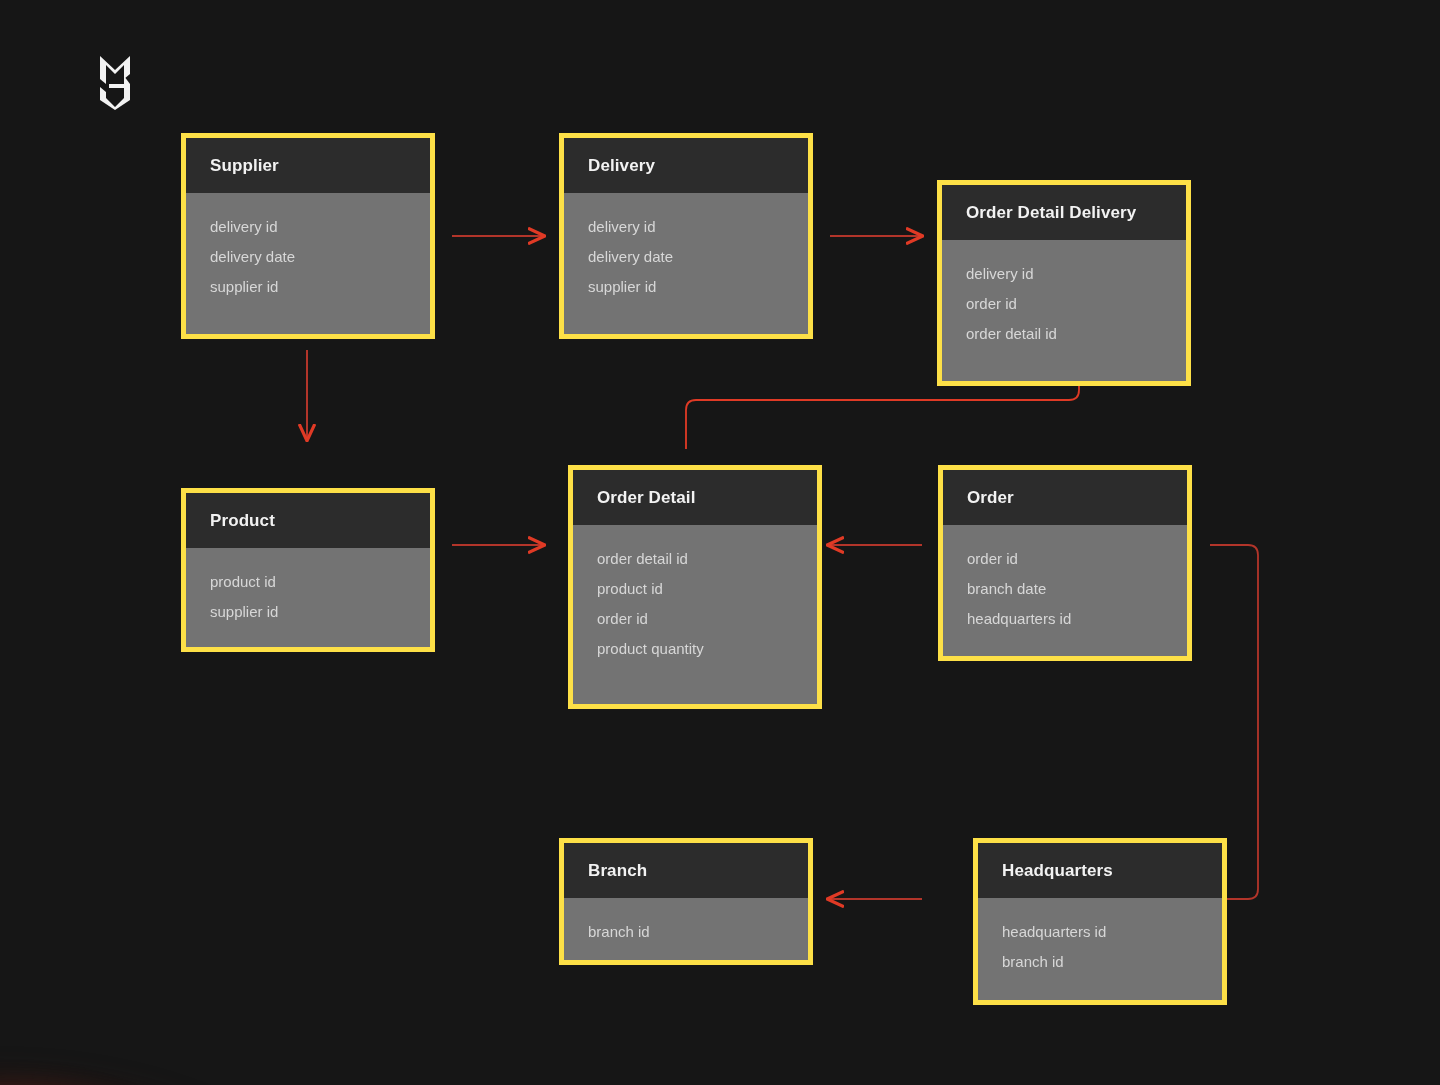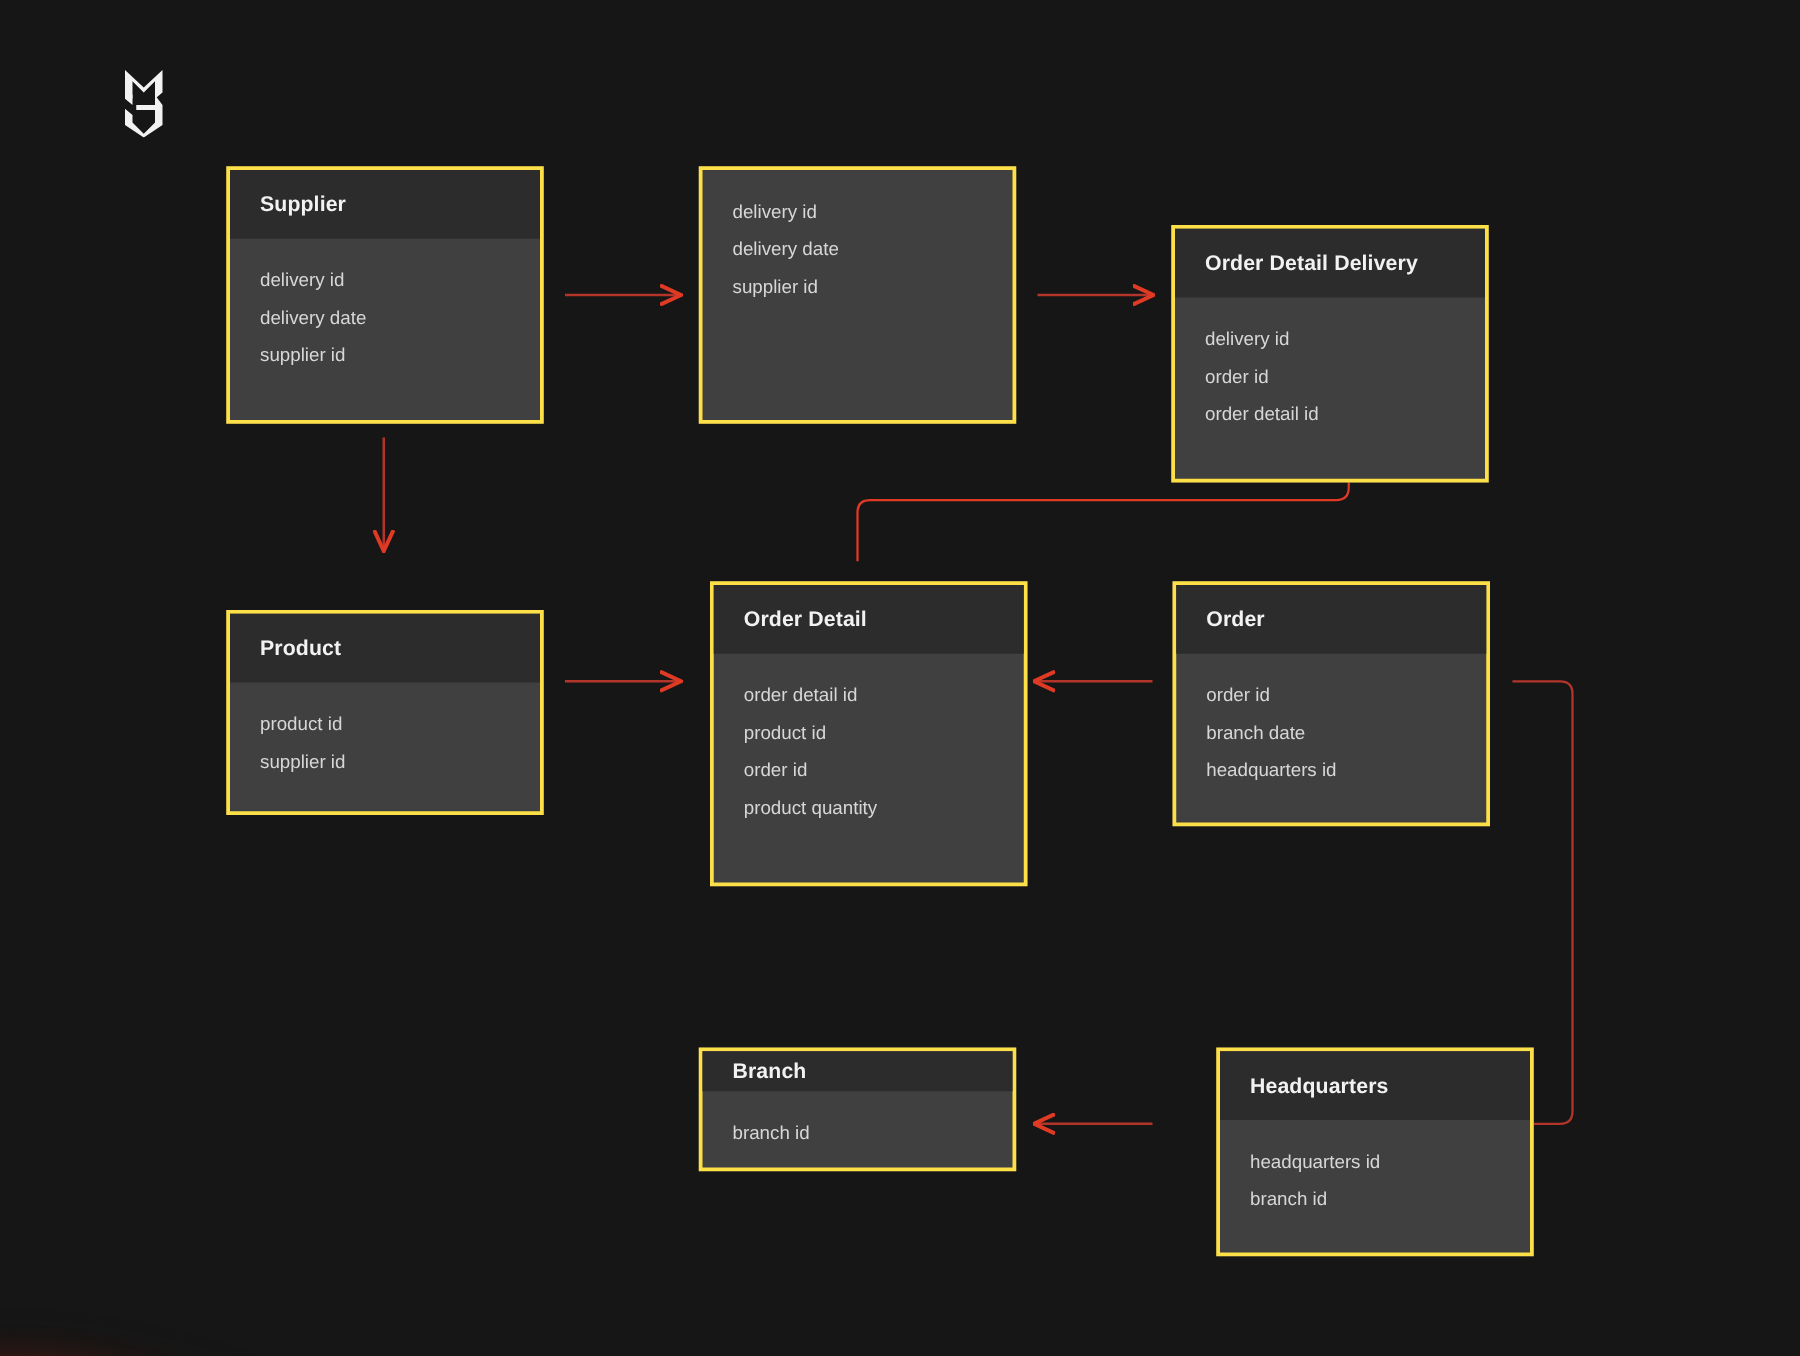--- a/index.html
+++ b/index.html
@@ -64,22 +64,22 @@
     left: 0;
     top: 0;
     width: 1440px;
     height: 1085px;
     pointer-events: none;
   }
   
   .entity {
     position: absolute;
     box-sizing: border-box;
-    border: 3px solid #fde047;
-    background: #404040;
+    border: 5px solid #fde047;
+    background: #737373;
     display: flex;
     flex-direction: column;
   }
   .entity-header {
     background: #2c2c2c;
     height: 55px;
     display: flex;
     align-items: center;
     padding: 0 0 0 24px;
     box-sizing: border-box;
@@ -104,21 +104,21 @@
     white-space: nowrap;
   }
 
   
   #ent-supplier       { left: 181px;  top: 133px; width: 254px; height: 206px; }
   #ent-delivery       { left: 559px;  top: 133px; width: 254px; height: 206px; }
   #ent-odd            { left: 937px;  top: 133px; width: 254px; height: 206px; margin-top: 47px; }
   #ent-product        { left: 181px;  top: 488px; width: 254px; height: 164px; }
   #ent-orderdetail    { left: 568px;  top: 465px; width: 254px; height: 244px; }
   #ent-order          { left: 938px;  top: 465px; width: 254px; height: 196px; }
-  #ent-branch         { left: 559px;  top: 838px; width: 254px; height: 99px; }
+  #ent-branch         { left: 559px;  top: 838px; width: 254px; height: 127px; }
   #ent-headquarters   { left: 973px;  top: 838px; width: 254px; height: 167px; }
 </style>
 </head>
 <body>
 
 <div id="canvas">
 
   <div id="glow"></div>
   <div id="glow2"></div>
 
@@ -163,20 +163,23 @@
       <span class="entity-title">Supplier</span>
     </div>
     <div class="entity-body">
       <span class="attr">delivery id</span>
       <span class="attr">delivery date</span>
       <span class="attr">supplier id</span>
     </div>
   </div>
 
   <div class="entity" id="ent-delivery">
+    <div class="entity-header">
+      <span class="entity-title">Delivery</span>
+    </div>
     <div class="entity-body">
       <span class="attr">delivery id</span>
       <span class="attr">delivery date</span>
       <span class="attr">supplier id</span>
     </div>
   </div>
 
   <div class="entity" id="ent-odd">
     <div class="entity-header">
       <span class="entity-title">Order Detail Delivery</span>

